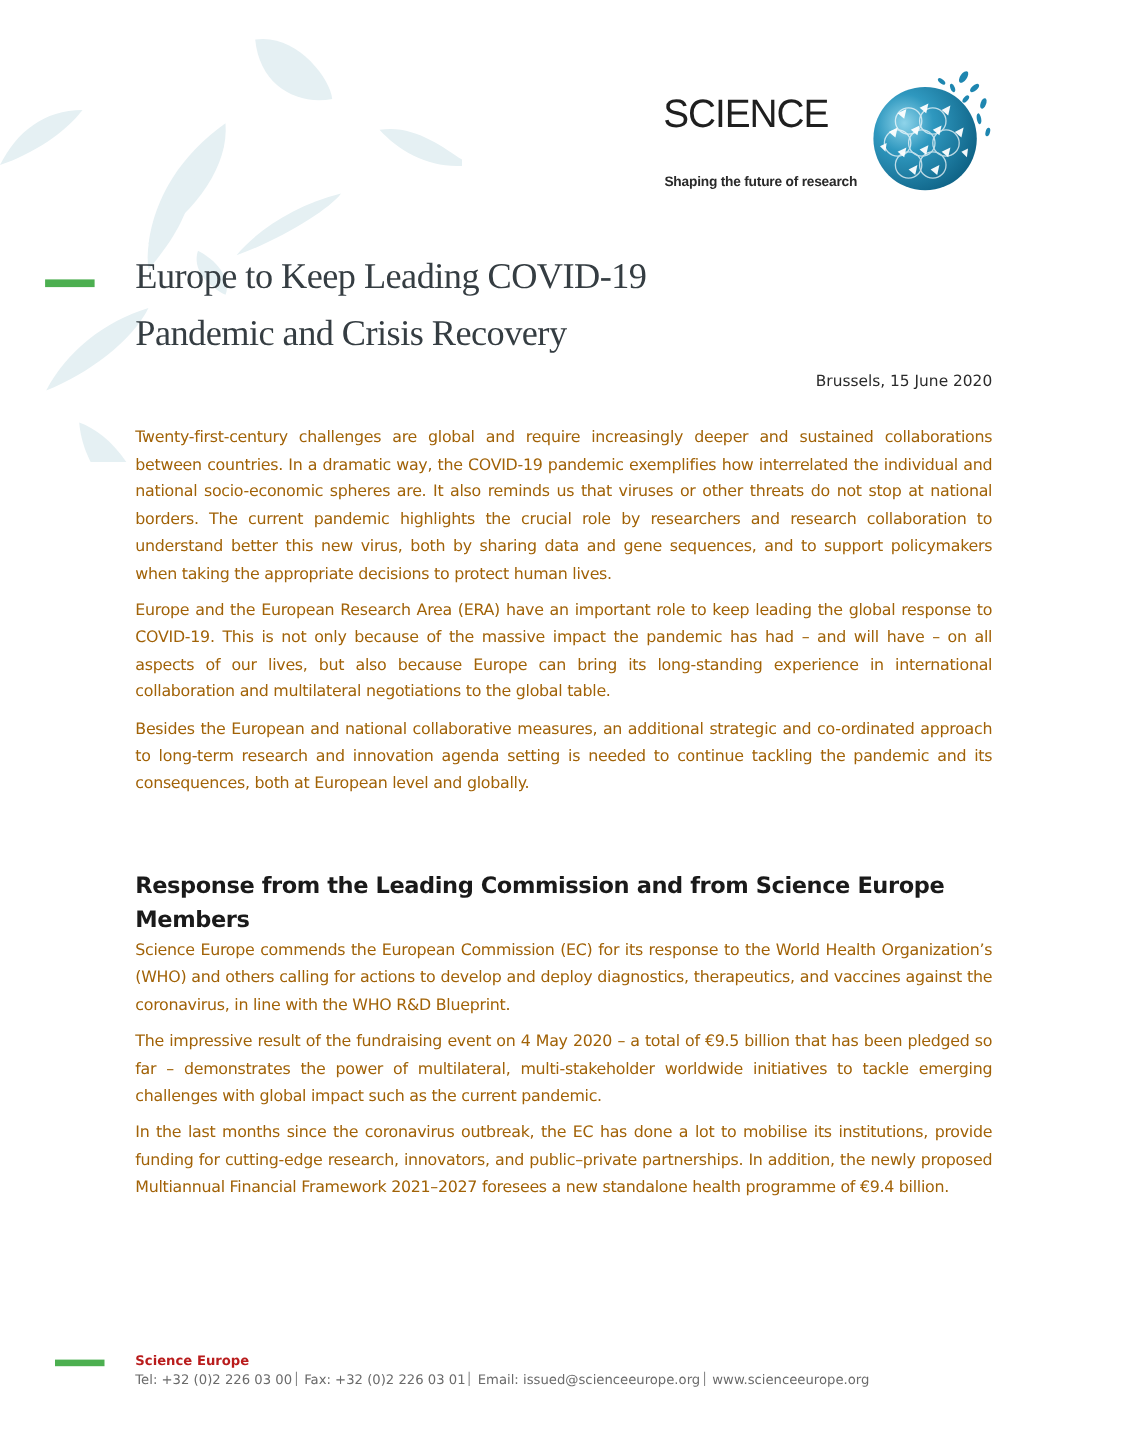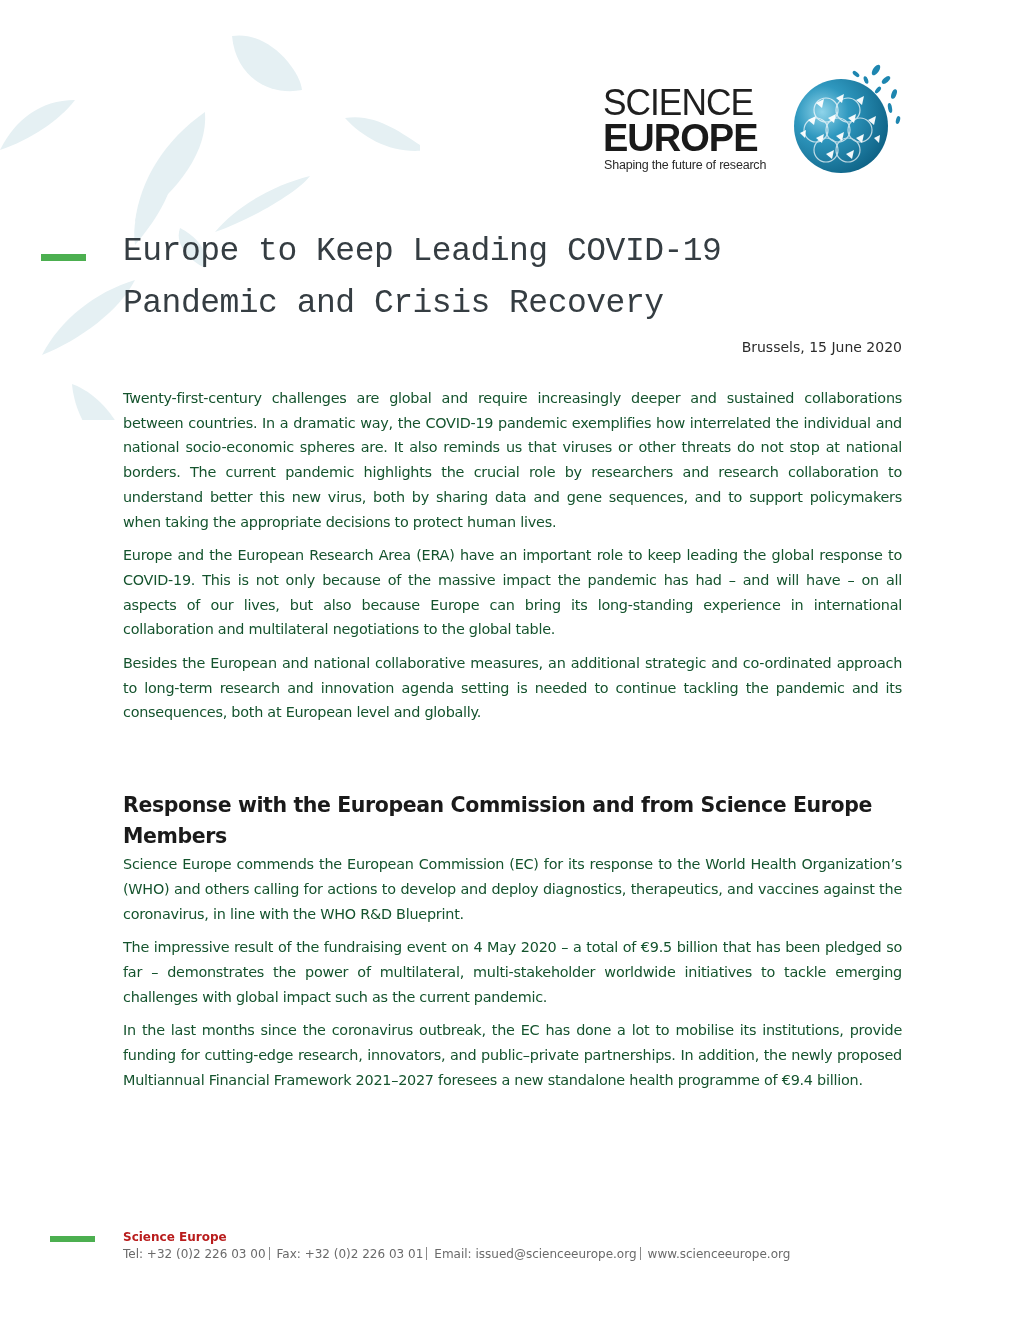--- a/index.html
+++ b/index.html
@@ -52,21 +52,21 @@
       font-size: 38px;
       line-height: 38px;
       letter-spacing: -1px;
       color: #1a1a1a;
     }
     .logo-tag {
       position: absolute;
       left: 1px;
       top: 100px;
       font-family: "Liberation Sans", sans-serif;
-      font-weight: normal;
+      font-weight: bold;
       font-size: 12.5px;
       line-height: 14px;
       color: #2a2a2a;
       letter-spacing: -0.2px;
     }
     .logo-globe {
       position: absolute;
       left: 183px;
       top: 0;
       width: 120px;
@@ -80,21 +80,21 @@
       height: 7px;
       background: #4caf50;
       z-index: 2;
     }
     .title {
       position: absolute;
       left: 123px;
       top: 226px;
       width: 720px;
       margin: 0;
-      font-family: Liberation Mono, monospace;
+      font-family: Liberation Serif, serif;
       font-weight: normal;
       font-size: 33px;
       line-height: 52px;
       color: #353d42;
       letter-spacing: -0.5px;
       z-index: 2;
     }
     .dateline {
       position: absolute;
       right: 122px;
@@ -109,21 +109,21 @@
       left: 123px;
       top: 386px;
       width: 779px;
       z-index: 2;
     }
     .content p {
       margin: 0 0 9px 0;
       font-size: 14.4px;
       line-height: 24.7px;
       text-align: justify;
-      color: #14532d;
+      color: #a16207;
       letter-spacing: -0.25px;
     }
     .content h2 {
       margin: 0;
       font-size: 20.5px;
       line-height: 31px;
       font-weight: bold;
       color: #1a1a1a;
       letter-spacing: -0.4px;
     }
@@ -182,21 +182,20 @@
     <path d="M135 280 C 120 310, 80 340, 42 355 C 60 320, 95 292, 135 280 Z"></path>
 
     <path d="M72 384 C 95 392, 125 420, 135 470 C 100 455, 75 420, 72 384 Z"></path>
 
     <path d="M0 150 C 30 140, 60 120, 75 100 C 40 100, 15 120, 0 150 Z"></path>
   </g>
 </svg>
 
 <div class="logo">
   <div class="logo-word1">SCIENCE</div>
-  <div class="logo-word2">EUROPE</div>
   <div class="logo-tag">Shaping the future of research</div>
   <svg class="logo-globe" viewBox="0 0 120 120" xmlns="http://www.w3.org/2000/svg">
     <defs>
       <radialGradient id="gg" cx="0.3" cy="0.35" r="0.8">
         <stop offset="0" stop-color="#8fd4ea"></stop>
         <stop offset="0.35" stop-color="#2f98bf"></stop>
         <stop offset="1" stop-color="#0b5d80"></stop>
       </radialGradient>
     </defs>
     <circle cx="55" cy="68" r="47" fill="url(#gg)"></circle>
@@ -246,21 +245,21 @@
 
 <div class="dateline">Brussels, 15 June 2020</div>
 
 <div class="content">
   <p>Twenty-first-century challenges are global and require increasingly deeper and sustained collaborations between countries. In a dramatic way, the COVID-19 pandemic exemplifies how interrelated the individual and national socio-economic spheres are. It also reminds us that viruses or other threats do not stop at national borders. The current pandemic highlights the crucial role by researchers and research collaboration to understand better this new virus, both by sharing data and gene sequences, and to support policymakers when taking the appropriate decisions to protect human lives.</p>
   <p>Europe and the European Research Area (ERA) have an important role to keep leading the global response to COVID-19. This is not only because of the massive impact the pandemic has had – and will have – on all aspects of our lives, but also because Europe can bring its long-standing experience in international collaboration and multilateral negotiations to the global table.</p>
   <p>Besides the European and national collaborative measures, an additional strategic and co-ordinated approach to long-term research and innovation agenda setting is needed to continue tackling the pandemic and its consequences, both at European level and globally.</p>
 
   <div class="section-gap"></div>
 
-  <h2>Response with the European Commission and from Science Europe Members</h2>
+  <h2>Response from the Leading Commission and from Science Europe Members</h2>
   <p>Science Europe commends the European Commission (EC) for its response to the World Health Organization’s (WHO) and others calling for actions to develop and deploy diagnostics, therapeutics, and vaccines against the coronavirus, in line with the WHO R&amp;D Blueprint.</p>
   <p>The impressive result of the fundraising event on 4 May 2020 – a total of €9.5 billion that has been pledged so far – demonstrates the power of multilateral, multi-stakeholder worldwide initiatives to tackle emerging challenges with global impact such as the current pandemic.</p>
   <p>In the last months since the coronavirus outbreak, the EC has done a lot to mobilise its institutions, provide funding for cutting-edge research, innovators, and public–private partnerships. In addition, the newly proposed Multiannual Financial Framework 2021–2027 foresees a new standalone health programme of €9.4 billion.</p>
 </div>
 
 <div class="footer-bar"></div>
 <div class="footer">
   <div class="org">Science Europe</div>
   <div>
     <span>Tel: +32 (0)2 226 03 00</span><span class="sep"></span><span>Fax: +32 (0)2 226 03 01</span><span class="sep"></span><span>Email: issued@scienceeurope.org</span><span class="sep"></span><span>www.scienceeurope.org</span>

